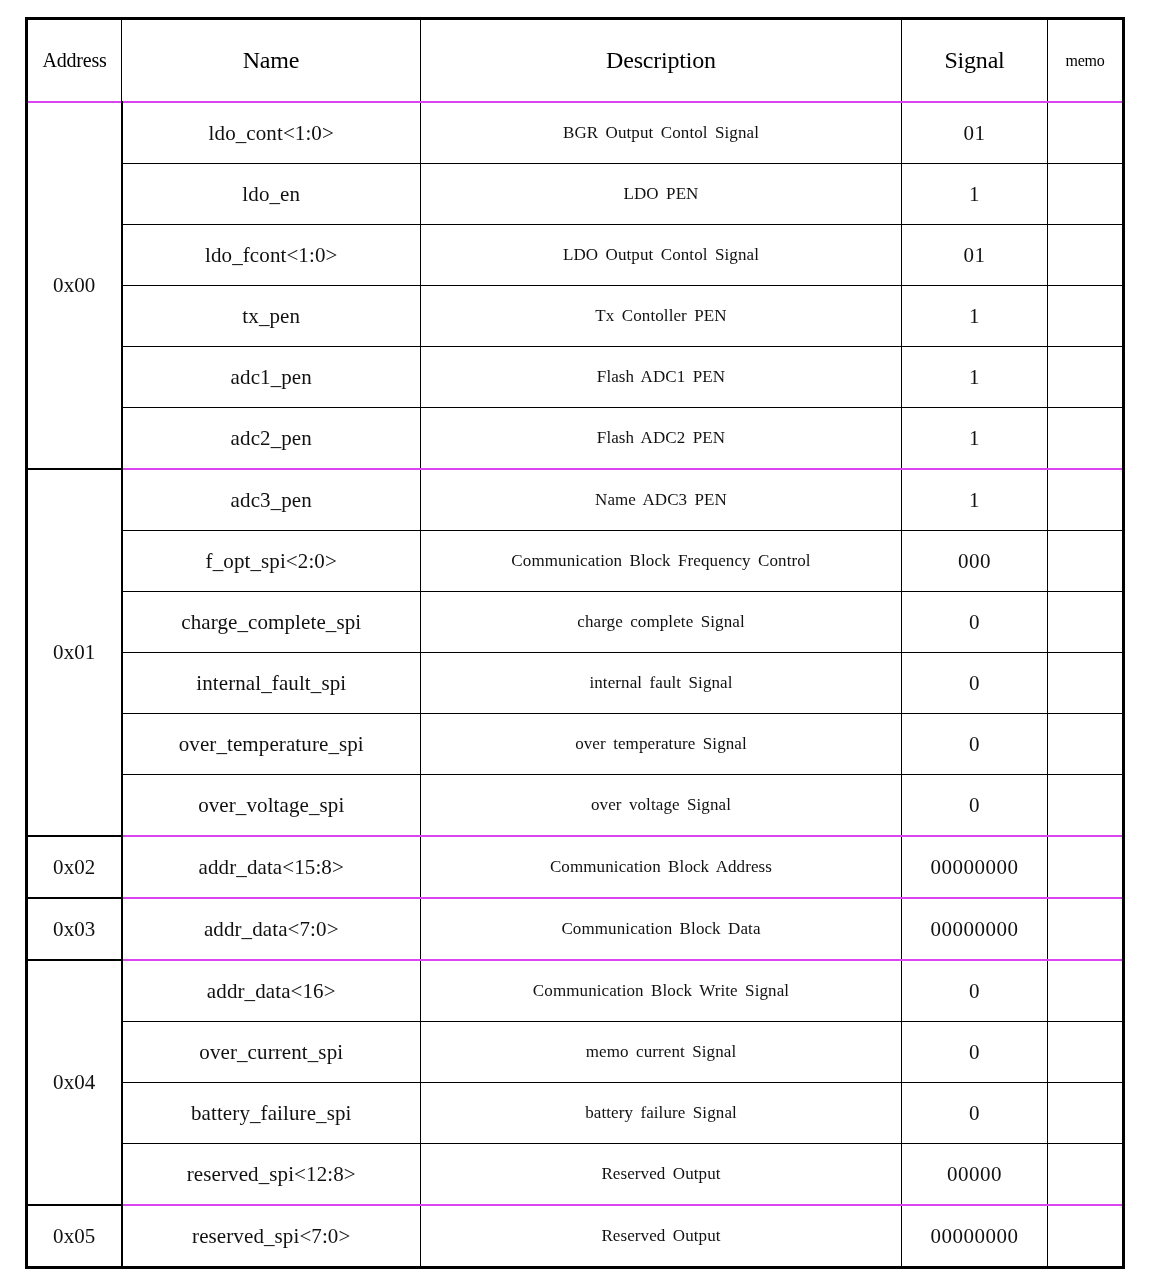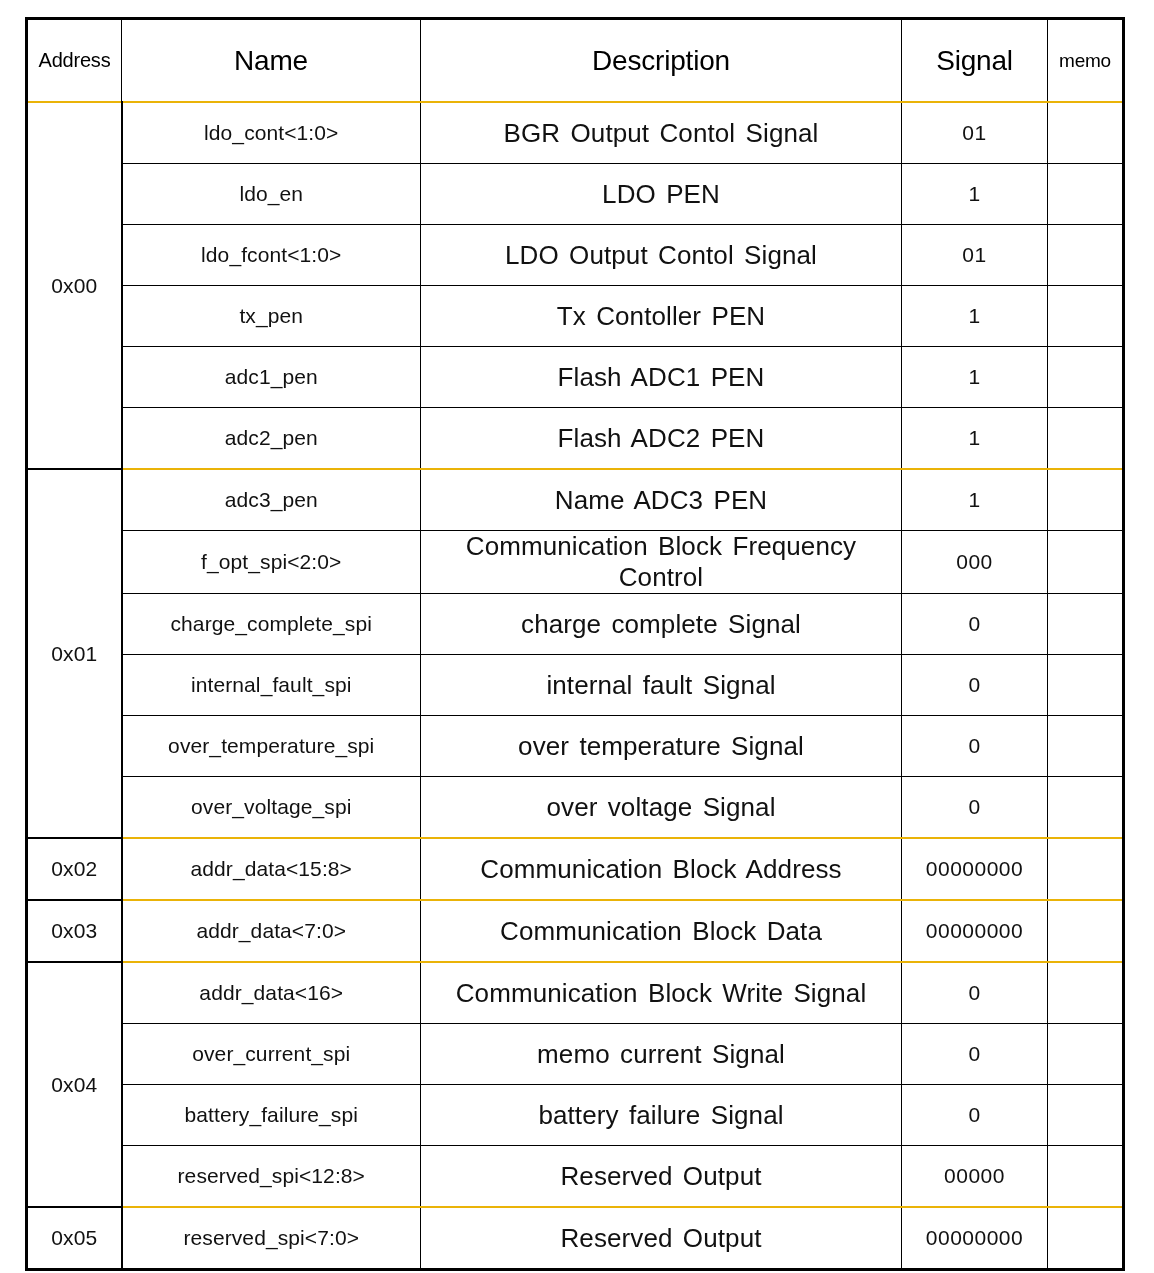--- a/index.html
+++ b/index.html
@@ -12,20 +12,21 @@
     height: 1273px;
     font-family: "Liberation Sans", sans-serif;
     -webkit-font-smoothing: antialiased;
   }
 
   .page {
     position: relative;
     width: 998px;
     height: 1273px;
     box-sizing: border-box;
+    font-family: Liberation Serif, serif;
   }
 
   .reg-table {
     position: absolute;
     left: 25px;
     top: 17px;
     width: 1097px;
     border-collapse: collapse;
     table-layout: fixed;
     border: 3px solid #000000;
@@ -44,55 +45,55 @@
   col.c-address { width: 95px; }
   col.c-name    { width: 299px; }
   col.c-desc    { width: 481px; }
   col.c-initial { width: 146px; }
   col.c-memo    { width: 76px; }
 
   thead th {
     background: #d4d4d4;
     height: 81px;
     font-weight: bold;
-    font-size: 28px;
+    font-size: 24px;
     color: #000000;
     letter-spacing: -0.2px;
     border-bottom: 2px solid #000000;
   }
   thead th.th-address { font-size: 20px; }
-  thead th.th-memo { font-size: 19px; }
+  thead th.th-memo { font-size: 16px; }
 
   tbody td {
     height: 60px;
     font-size: 21px;
     color: #111111;
     letter-spacing: 0.1px;
   }
 
   td.addr-cell {
     font-size: 21px;
     border-top: 2px solid #000000;
     border-bottom: 2px solid #000000;
     border-right: 2px solid #000000;
     border-radius: 24px;
   }
 
   
   tr.group-start > td,
   tr.group-start > th {
-    border-top: 2px solid #eab308;
+    border-top: 2px solid #d946ef;
   }
 
   td.name-cell {
     font-size: 21px;
     word-spacing: 0px;
   }
   td.desc-cell {
-    font-size: 26px;
+    font-size: 17px;
     word-spacing: 3px;
   }
   td.init-cell {
     font-size: 21px;
     letter-spacing: 0.5px;
   }
   td.memo-cell { }
 </style>
 </head>
 <body>

